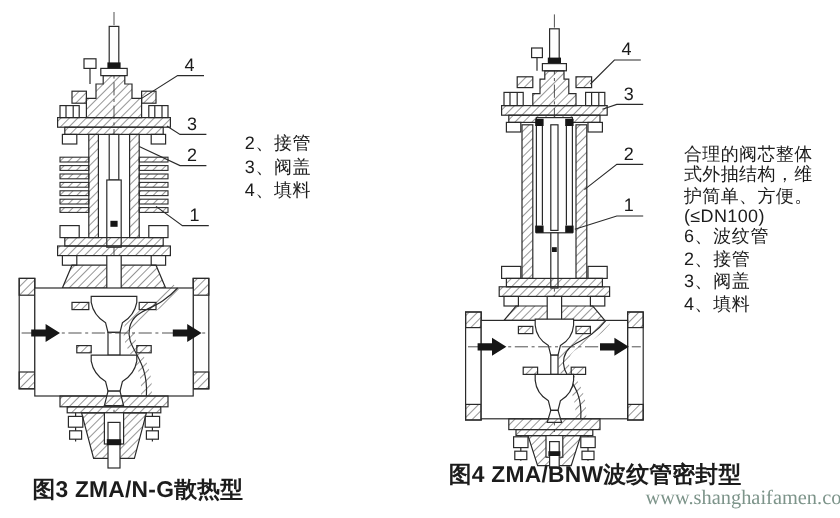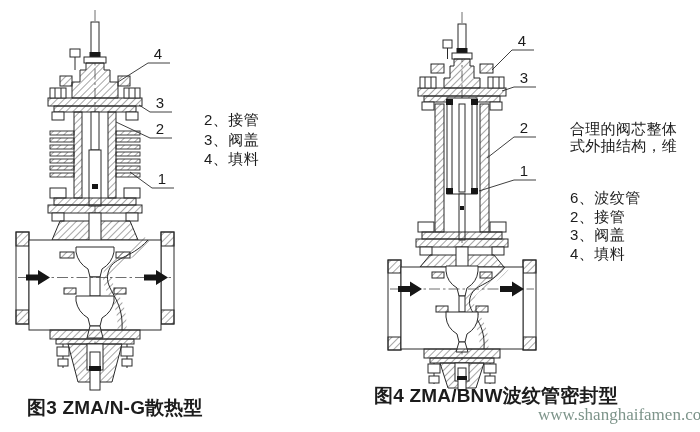--- a/index.html
+++ b/index.html
@@ -270,20 +270,22 @@
 
   <div class="abs legend" style="left:204px;top:110px;line-height:19.5px;">
     <div>2、接管</div>
     <div>3、阀盖</div>
     <div>4、填料</div>
   </div>
 
   <div class="abs note" style="left:570px;top:100px;line-height:17.3px;margin-top:20px;">
     <div>合理的阀芯整体</div>
     <div>式外抽结构，维</div>
+    <div>护简单、方便。</div>
+    <div>(≤DN100)</div>
   </div>
 
   <div class="abs legend" style="left:570px;top:189px;line-height:18.6px;">
     <div>6、波纹管</div>
     <div>2、接管</div>
     <div>3、阀盖</div>
     <div>4、填料</div>
   </div>
 
   <div class="abs caption" style="left:27px;top:395px;">图3 ZMA/N-G散热型</div>

